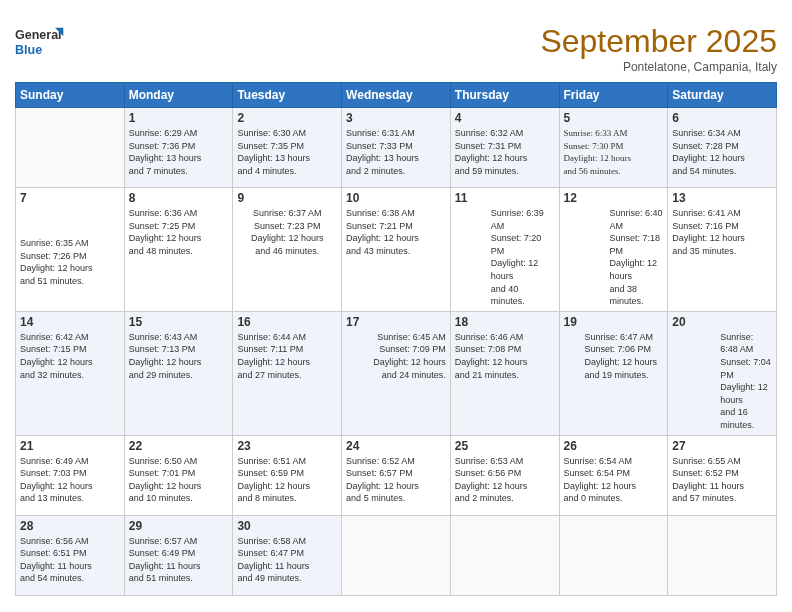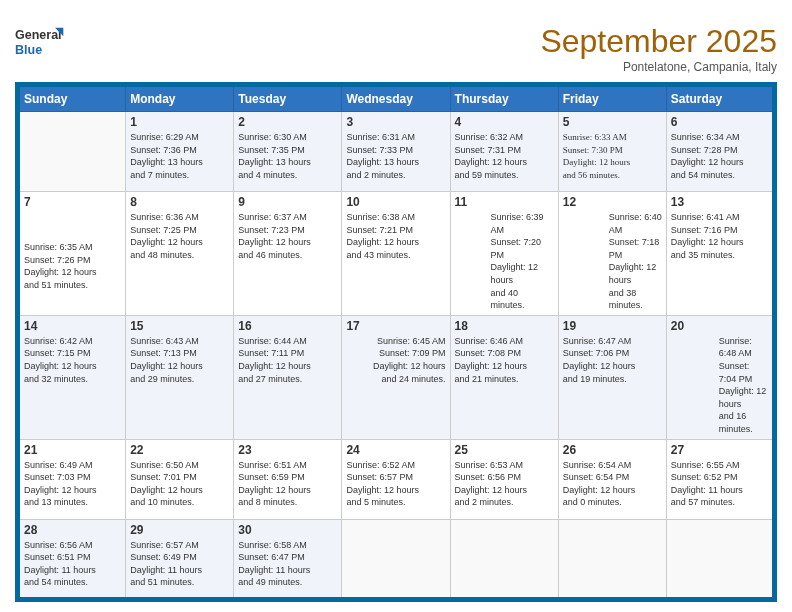--- a/index.html
+++ b/index.html
@@ -35,21 +35,21 @@
       font-size: 32px;
       color: #a16207;
       font-weight: normal;
     }
     .subtitle {
       font-size: 12px;
       color: #555;
     }
     .calendar {
       flex: 1;
-      border: 5px solid #0369a1;
+      border: 1px solid #0369a1;
       border-collapse: collapse;
       width: 100%;
       table-layout: fixed;
     }
     .calendar th {
       background: #2f74c0;
       color: #fff;
       font-size: 12px;
       font-weight: bold;
       padding: 5px 4px;
@@ -169,21 +169,21 @@
           </td>
           <td>
             <span class="day-num">8</span>
             <div class="day-info" style="white-space: pre-line;">Sunrise: 6:36 AM
 Sunset: 7:25 PM
 Daylight: 12 hours
 and 48 minutes.</div>
           </td>
           <td>
             <span class="day-num">9</span>
-            <div class="day-info" style="white-space: pre-line;">Sunrise: 6:37 AM
+            <div class="day-info" style="white-space: pre-line; text-align: center;">Sunrise: 6:37 AM
 Sunset: 7:23 PM
 Daylight: 12 hours
 and 46 minutes.</div>
           </td>
           <td>
             <span class="day-num">10</span>
             <div class="day-info" style="white-space: pre-line;">Sunrise: 6:38 AM
 Sunset: 7:21 PM
 Daylight: 12 hours
 and 43 minutes.</div>
@@ -241,21 +241,21 @@
           </td>
           <td>
             <span class="day-num">18</span>
             <div class="day-info" style="white-space: pre-line;">Sunrise: 6:46 AM
 Sunset: 7:08 PM
 Daylight: 12 hours
 and 21 minutes.</div>
           </td>
           <td>
             <span class="day-num">19</span>
-            <div class="day-info" style="white-space: pre-line;">Sunrise: 6:47 AM
+            <div class="day-info" style="white-space: pre-line; margin-left: 21px;">Sunrise: 6:47 AM
 Sunset: 7:06 PM
 Daylight: 12 hours
 and 19 minutes.</div>
           </td>
           <td>
             <span class="day-num">20</span>
             <div class="day-info" style="white-space: pre-line; margin-left: 48px;">Sunrise: 6:48 AM
 Sunset: 7:04 PM
 Daylight: 12 hours
 and 16 minutes.</div>

